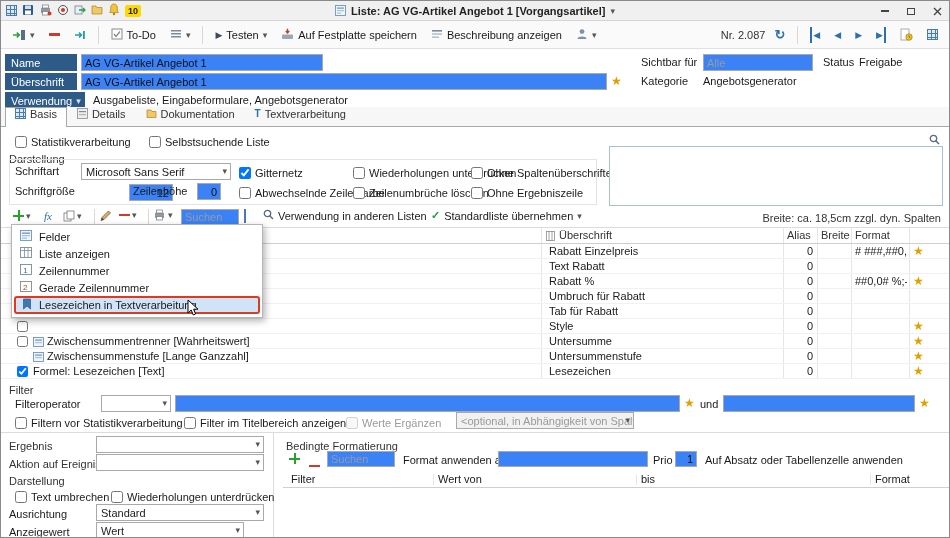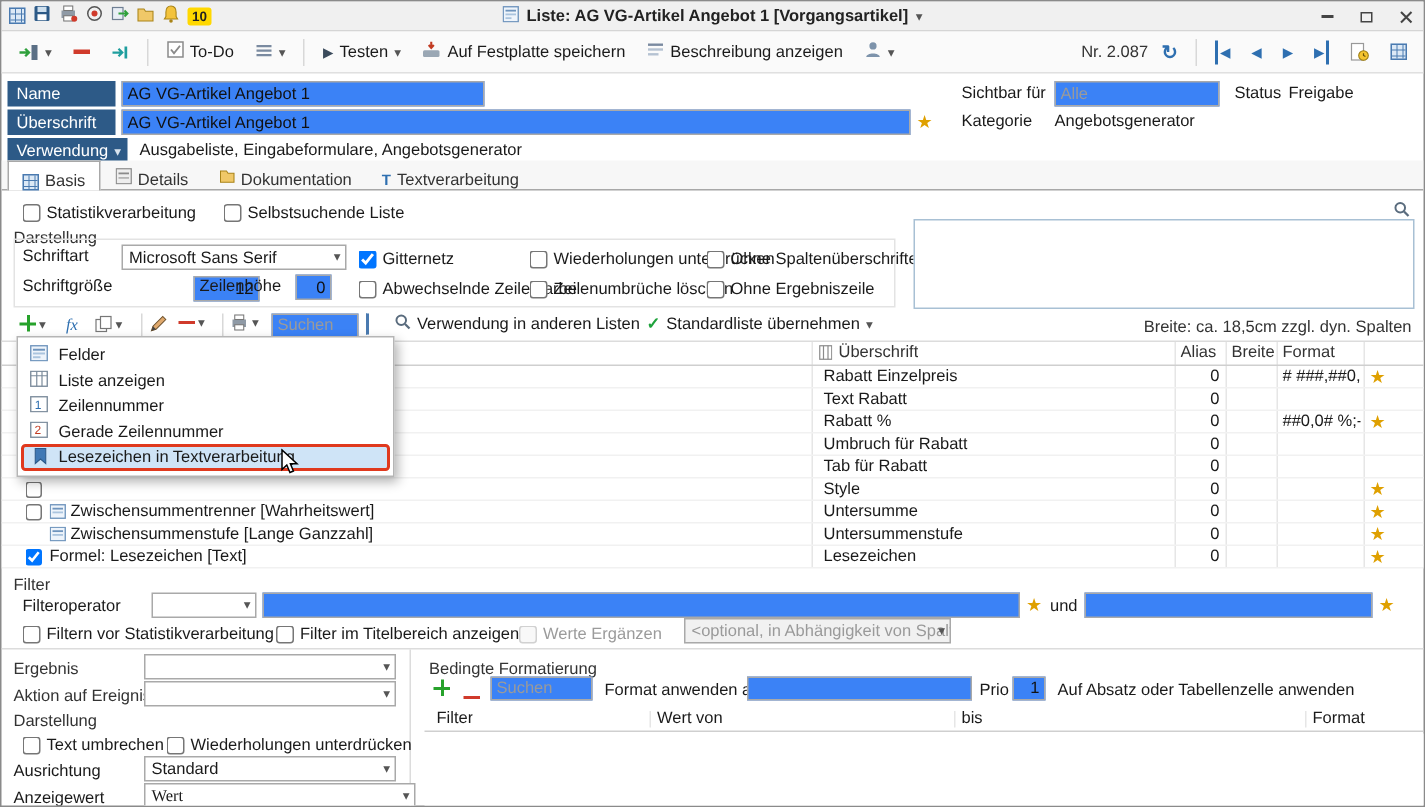--- a/index.html
+++ b/index.html
@@ -35,21 +35,21 @@
   .winbtn{width:16px;height:16px;display:flex;align-items:center;justify-content:center;}
   
   .toolbar{position:absolute;left:0;top:20px;width:100%;height:28px;background:#fafafa;
            border-bottom:1px solid #e0e0e0;display:flex;align-items:center;padding:0 6px;gap:4px;}
   .tbtn{display:flex;align-items:center;gap:4px;height:22px;padding:0 5px;border-radius:2px;white-space:nowrap;}
   .vsep{width:1px;height:18px;background:#d8d8d8;margin:0 3px;}
   .spacer{flex:1;}
   
   .tabs{position:absolute;left:0;top:106px;width:100%;height:20px;display:flex;align-items:flex-end;
         padding-left:4px;border-bottom:1px solid #a8a8a8;background:#f7f7f7;}
-  .tab{display:flex;align-items:flex-end;gap:4px;height:19px;padding:0 9px;border:1px solid transparent;
+  .tab{display:flex;align-items:flex-start;gap:4px;height:19px;padding:0 9px;border:1px solid transparent;
        border-bottom:none;color:#333;}
   .tab.active{background:#fff;border-color:#a8a8a8;position:relative;top:1px;height:20px;}
   
   .gridico{width:11px;height:11px;border:1px solid #4a7ab0;
      background:linear-gradient(#4a7ab0 1px,transparent 1px) 0 3px/100% 4px,
                 linear-gradient(90deg,#4a7ab0 1px,transparent 1px) 3px 0/4px 100%,#dce9f6;}
   .plus{position:relative;width:11px;height:11px;display:inline-block;}
   .plus::before{content:"";position:absolute;left:0;top:4.5px;width:11px;height:2px;background:#27a22b;}
   .plus::after{content:"";position:absolute;left:4.5px;top:0;width:2px;height:11px;background:#27a22b;}
   .minus{width:11px;height:2.5px;background:#d03a2b;display:inline-block;}
@@ -553,21 +553,21 @@
   <div class="cbw" style="left:110px;top:488px;">
     <input type="checkbox" style="">
       <span>Wiederholungen unterdrücken</span>
   </div>
   <span class="lbl" style="left:8px;top:505px;">Ausrichtung</span>
   <div class="combo" style="left:95px;top:503px;width:168px;">
     <span>Standard</span>
     <span class="car">▾</span>
   </div>
   <span class="lbl" style="left:8px;top:523px;">Anzeigewert</span>
-  <div class="combo" style="left:95px;top:521px;width:181px;font-family:Liberation Serif, serif;">
+  <div class="combo" style="left:95px;top:521px;width:148px;">
     <span>Wert</span>
     <span class="car">▾</span>
   </div>
 
   <span class="lbl sec" style="left:285px;top:437px;">Bedingte Formatierung</span>
   <span class="abs" style="left:288px;top:452px;"><span class="plus"></span></span>
   <span class="abs" style="left:308px;top:456px;"><span class="minus"></span></span>
   <input class="inp" style="left: 326px; top: 450px; width: 68px; height: 16px;" placeholder="Suchen">
   <span class="lbl" style="left:402px;top:451px;">Format anwenden auf</span>
   <input class="inp" style="left: 497px; top: 450px; width: 150px; height: 16px;">

